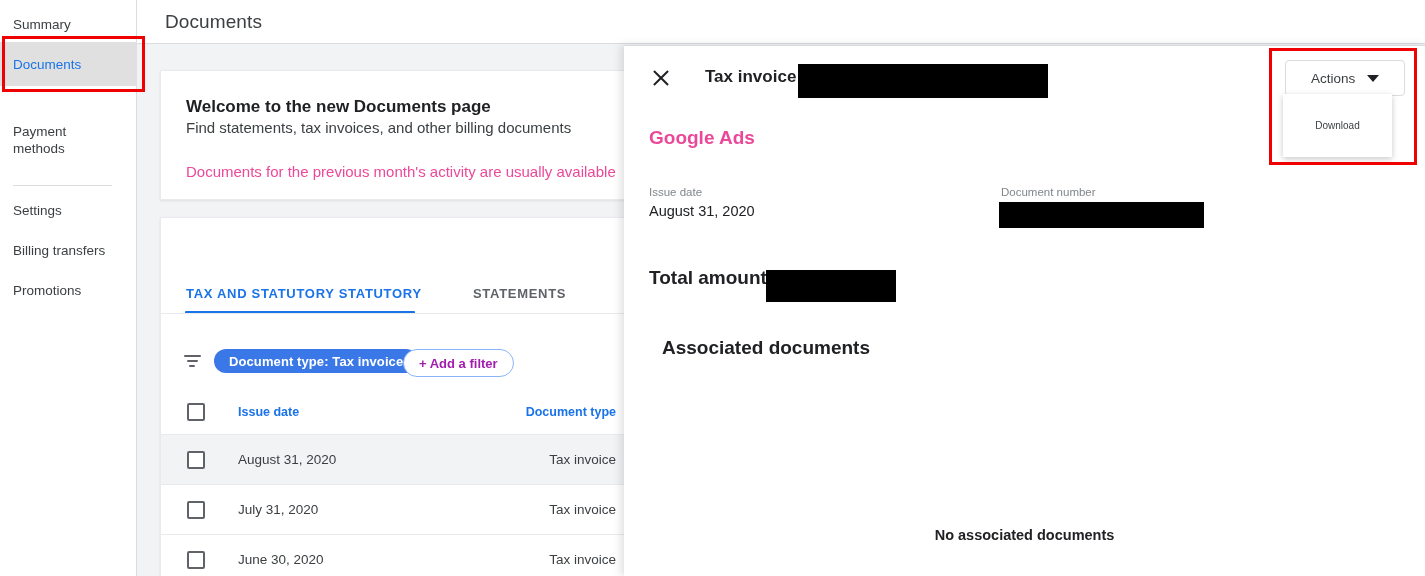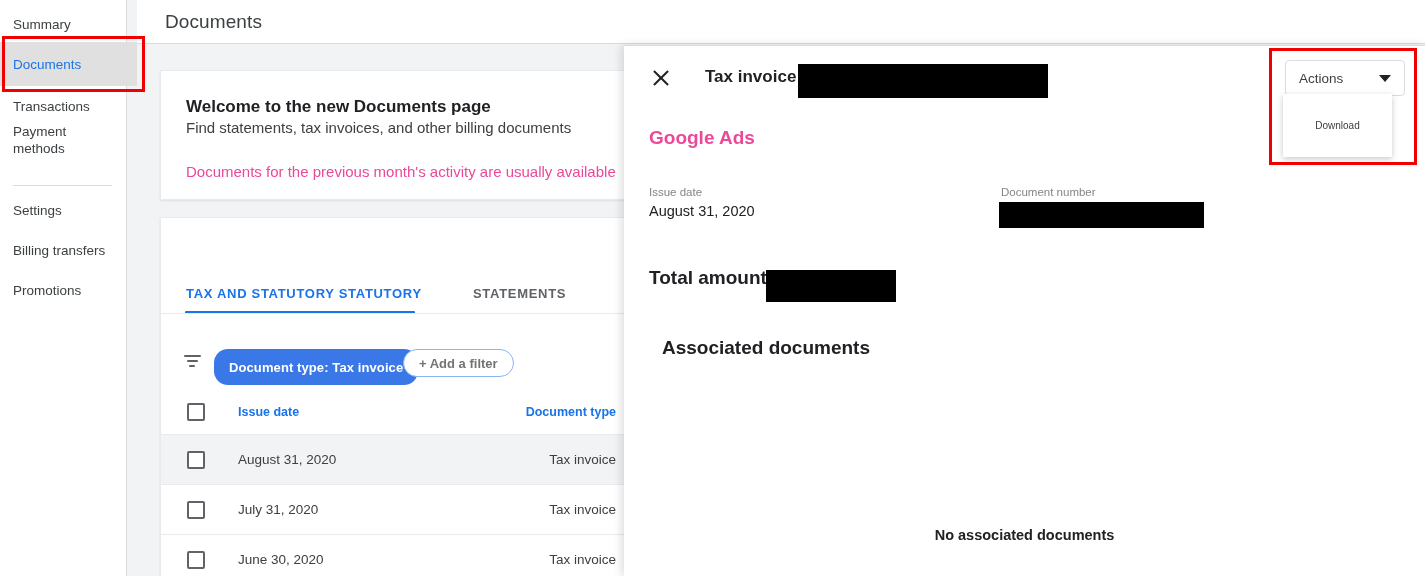--- a/index.html
+++ b/index.html
@@ -18,21 +18,21 @@
     width: 1425px;
     height: 576px;
     background: #f1f3f4;
     overflow: hidden;
   }
 
   
   #sidebar {
     position: absolute;
     left: 0; top: 0;
-    width: 127px;
+    width: 137px;
     height: 576px;
     background: #ffffff;
     border-right: 1px solid #dadce0;
     z-index: 5;
   }
   .nav-item {
     position: absolute;
     left: 0;
     width: 137px;
     padding: 0 13px;
@@ -181,41 +181,41 @@
     border-radius: 1px;
     margin: 0 auto 3px auto;
   }
   #filter-icon i:nth-child(1) { width: 17px; }
   #filter-icon i:nth-child(2) { width: 11px; }
   #filter-icon i:nth-child(3) { width: 6px; }
 
   .chip {
     position: absolute;
     top: 131px;
-    height: 36px;
+    height: 24px;
     border-radius: 14px;
     display: flex;
     align-items: center;
     padding: 0 15px;
     font-size: 13px;
     font-weight: bold;
     cursor: pointer;
     white-space: nowrap;
   }
   #chip-doctype {
     left: 53px;
     background: #3b78e7;
     color: #ffffff;
     letter-spacing: 0.1px;
   }
   #chip-addfilter {
     left: 242px;
     background: #ffffff;
     border: 1px solid #8ab4f8;
-    color: #737373;
+    color: #a21caf;
     height: 28px;
   }
 
   
   #table {
     position: absolute;
     left: 0; top: 172px;
     width: 900px;
   }
   .trow {
@@ -380,21 +380,21 @@
   #actions-button {
     position: absolute;
     left: 1285px; top: 60px;
     width: 120px; height: 36px;
     background: #ffffff;
     border: 1px solid #dadce0;
     border-radius: 4px;
     display: flex;
     align-items: center;
     justify-content: space-between;
-    padding: 0 13px;
+    padding: 0 25px;
     font-size: 13.5px;
     color: #3c4043;
     cursor: pointer;
     z-index: 40;
   }
   #chevron-down-icon {
     width: 0; height: 0;
     border-left: 6px solid transparent;
     border-right: 6px solid transparent;
     border-top: 7px solid #202124;
@@ -431,23 +431,20 @@
 <body>
 
 <div id="app">
 
   <nav id="sidebar">
     <div class="nav-item" id="nav-summary">
       <span>Summary</span>
     </div>
     <div class="nav-item selected" id="nav-documents">
       <span>Documents</span>
-    </div>
-    <div class="nav-item" id="nav-transactions">
-      <span>Transactions</span>
     </div>
     <div class="nav-item" id="nav-payment">
       <span>Payment
 methods</span>
     </div>
     <div id="sidebar-divider"></div>
     <div class="nav-item" id="nav-settings">
       <span>Settings</span>
     </div>
     <div class="nav-item" id="nav-billing">

